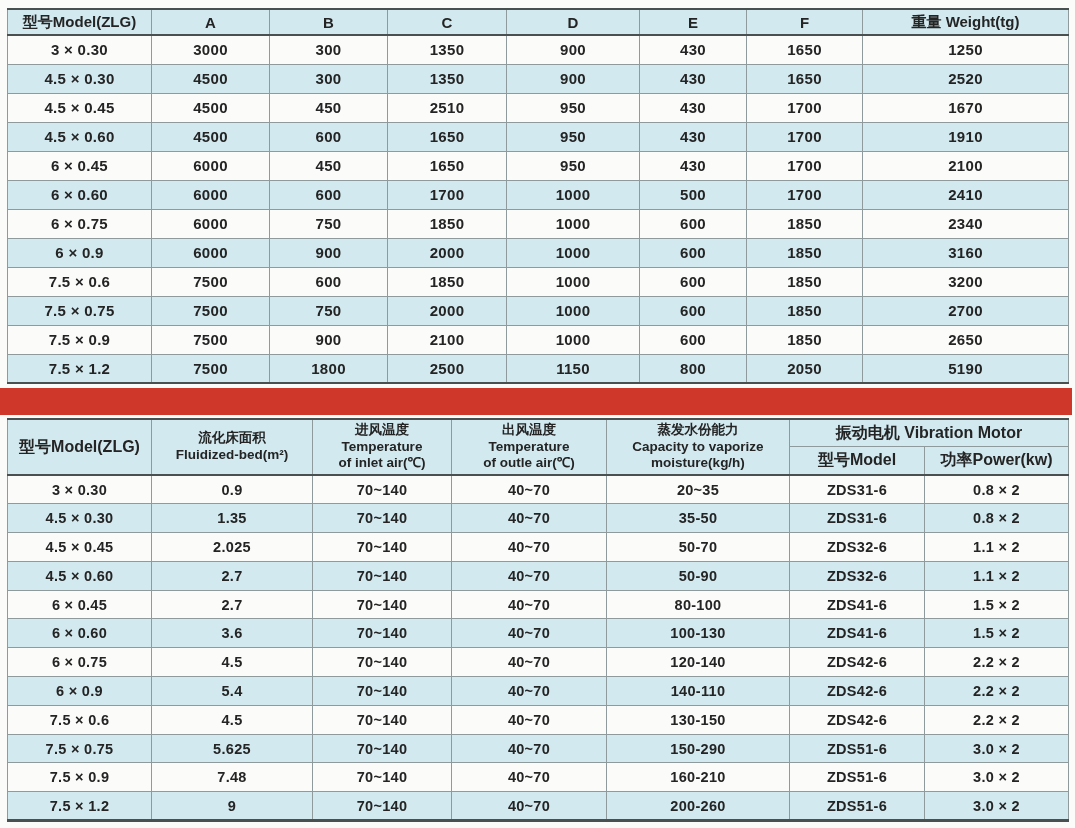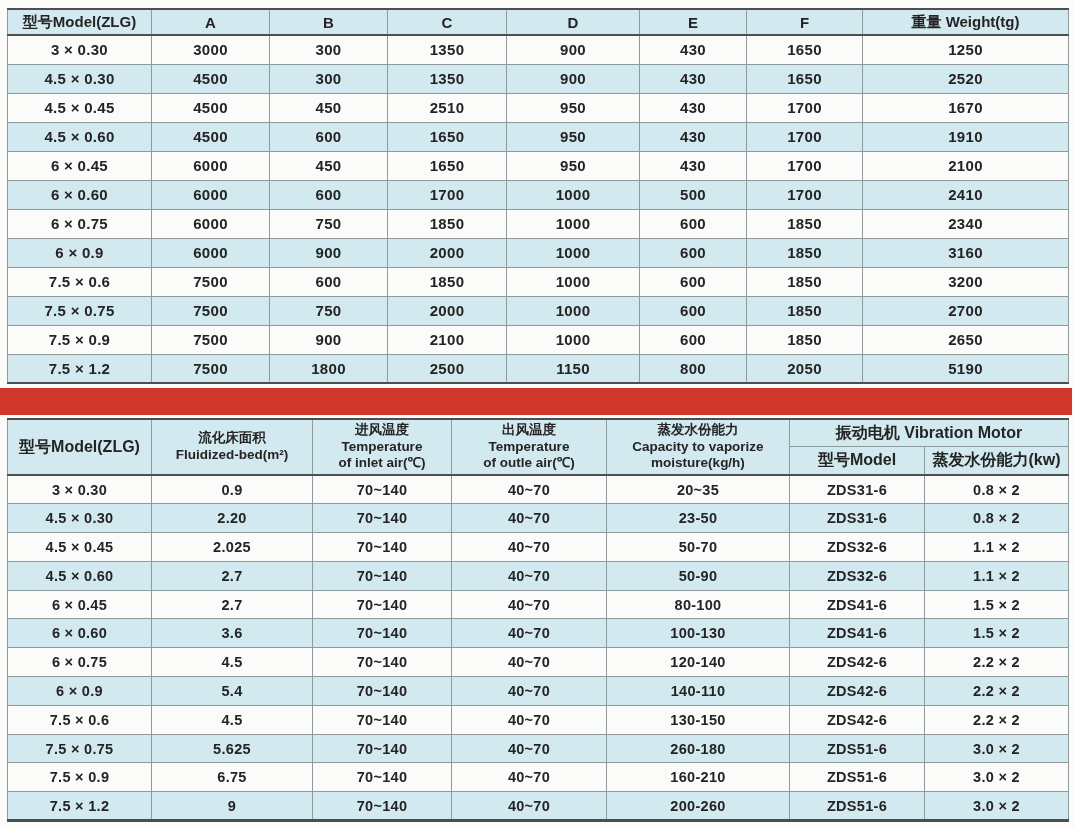--- a/index.html
+++ b/index.html
@@ -205,39 +205,39 @@
         <th rowspan="2">出风温度
 Temperature
 of outle air(℃)</th>
         <th rowspan="2">蒸发水份能力
 Capacity to vaporize
 moisture(kg/h)</th>
         <th colspan="2" class="single">振动电机 Vibration Motor</th>
       </tr>
       <tr class="sub-row">
         <th class="single">型号Model</th>
-        <th class="single">蒸发水份能力(kw)</th>
+        <th class="single">功率Power(kw)</th>
       </tr>
     </thead>
     <tbody>
         <tr>
           <td>3 × 0.30</td>
           <td>0.9</td>
           <td>70~140</td>
           <td>40~70</td>
           <td>20~35</td>
           <td>ZDS31-6</td>
           <td>0.8 × 2</td>
         </tr>
         <tr>
           <td>4.5 × 0.30</td>
-          <td>2.20</td>
-          <td>70~140</td>
-          <td>40~70</td>
-          <td>23-50</td>
+          <td>1.35</td>
+          <td>70~140</td>
+          <td>40~70</td>
+          <td>35-50</td>
           <td>ZDS31-6</td>
           <td>0.8 × 2</td>
         </tr>
         <tr>
           <td>4.5 × 0.45</td>
           <td>2.025</td>
           <td>70~140</td>
           <td>40~70</td>
           <td>50-70</td>
           <td>ZDS32-6</td>
@@ -295,27 +295,27 @@
           <td>40~70</td>
           <td>130-150</td>
           <td>ZDS42-6</td>
           <td>2.2 × 2</td>
         </tr>
         <tr>
           <td>7.5 × 0.75</td>
           <td>5.625</td>
           <td>70~140</td>
           <td>40~70</td>
-          <td>260-180</td>
+          <td>150-290</td>
           <td>ZDS51-6</td>
           <td>3.0 × 2</td>
         </tr>
         <tr>
           <td>7.5 × 0.9</td>
-          <td>6.75</td>
+          <td>7.48</td>
           <td>70~140</td>
           <td>40~70</td>
           <td>160-210</td>
           <td>ZDS51-6</td>
           <td>3.0 × 2</td>
         </tr>
         <tr>
           <td>7.5 × 1.2</td>
           <td>9</td>
           <td>70~140</td>

